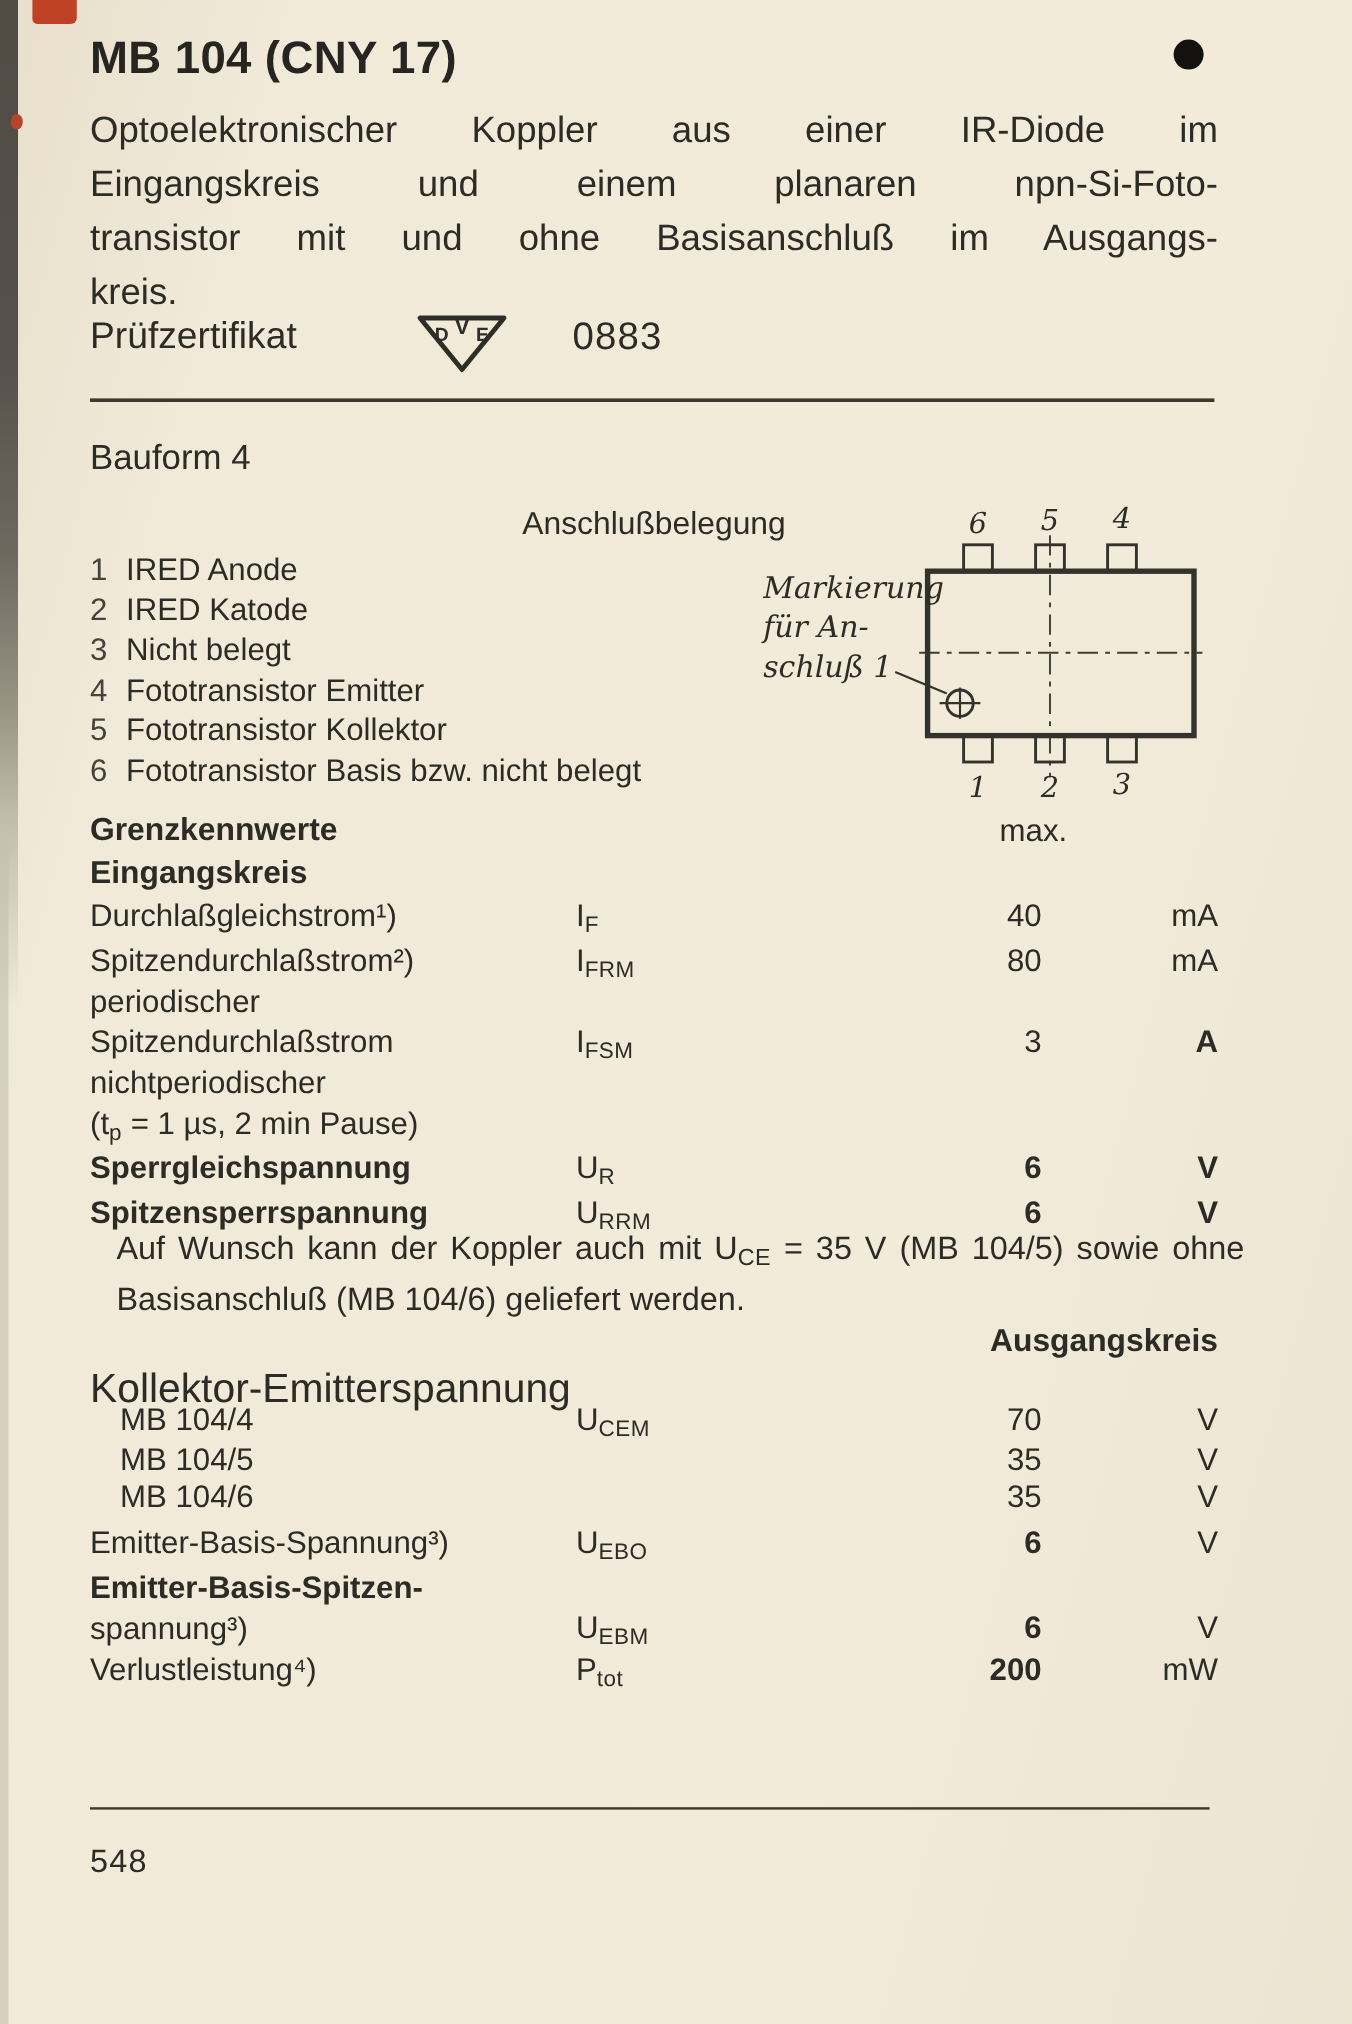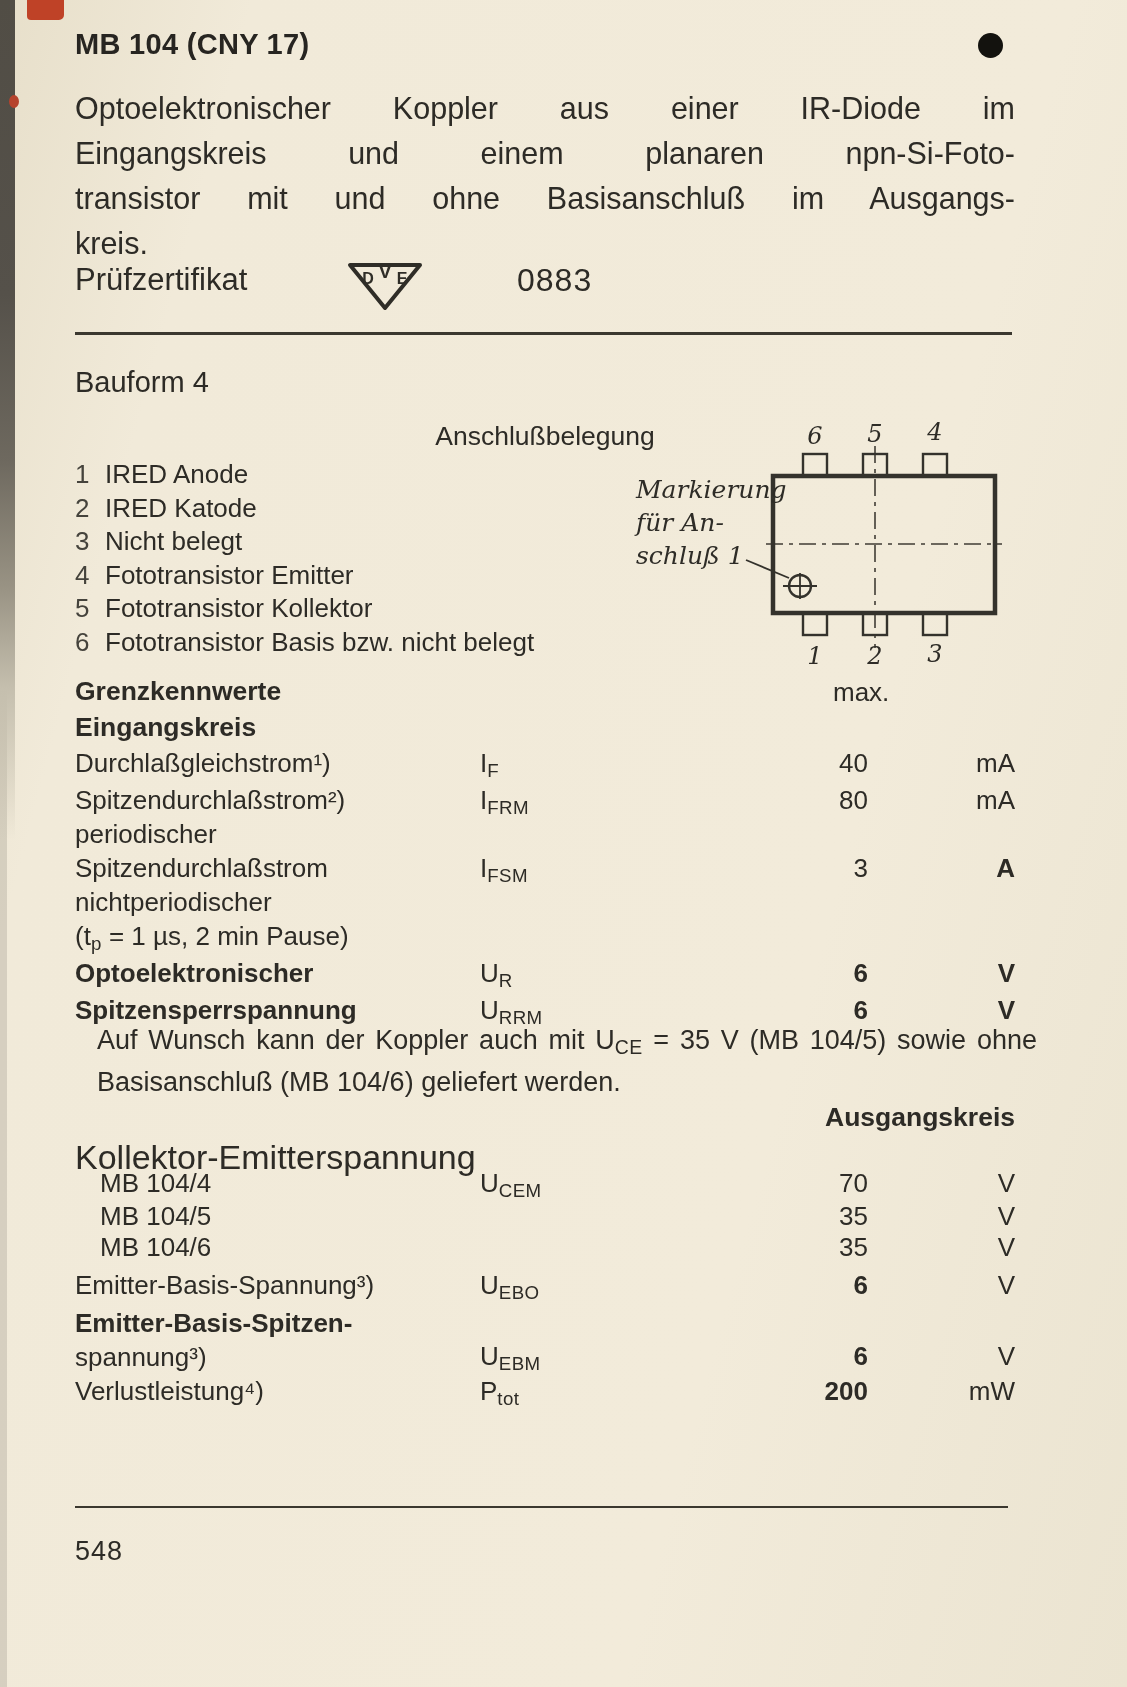--- a/index.html
+++ b/index.html
@@ -9,27 +9,27 @@
   .sec{position:absolute;left:75px;width:940px;}
 
   
   .edge-left{position:absolute;left:0;top:0;width:15px;height:840px;
     background:linear-gradient(180deg,#514d45 0%,#55514a 35%,#6e695f 55%,#999384 70%,#c5bfae 82%,rgba(197,191,174,0) 100%);}
   .edge-left2{position:absolute;left:0;top:0;width:7px;height:1687px;background:rgba(96,90,78,0.18);}
   .red-mark{position:absolute;left:27px;top:0;width:37px;height:20px;background:#bf4227;border-radius:0 0 5px 4px;}
   .red-speck{position:absolute;left:9px;top:95px;width:10px;height:13px;background:#b6432d;border-radius:50%;}
   .black-dot{position:absolute;left:978px;top:33px;width:25px;height:25px;border-radius:50%;background:#13120e;}
 
-  .title{top:28px;font-size:29px;font-weight:700;letter-spacing:.3px;color:#272521;}
+  .title{top:28px;font-size:38px;font-weight:700;letter-spacing:.3px;color:#272521;}
   .desc{top:86px;font-size:30.5px;line-height:45px;}
   .jline{text-align:justify;text-align-last:justify;}
   .cert{top:250px;height:72px;font-size:31px;}
   .cert-label{position:absolute;left:0;top:12px;}
   .vde-logo{position:absolute;left:266px;top:0;}
-  .cert-number{position:absolute;left:402px;top:12px;font-size:32px;letter-spacing:1px;margin-left:40px;}
+  .cert-number{position:absolute;left:402px;top:12px;font-size:32px;letter-spacing:1px;}
 
   .rule{position:absolute;left:75px;background:#3b382f;}
   .rule-top{top:332px;width:937px;height:3px;}
   .rule-bottom{top:1506px;width:933px;height:2px;}
 
   .h-bauform{top:366px;font-size:29px;}
   .h-anschluss{top:421px;font-size:26.5px;text-align:center;}
   .pinlist{top:458px;font-size:26px;}
   .pinrow{display:flex;line-height:33.5px;}
   .pinnum-col{width:30px;flex:none;color:#45433c;}
@@ -189,21 +189,21 @@
         <div>nichtperiodischer</div>
         <div><span>(t</span><span class="sub">p</span><span> = 1 µs, 2 min Pause)</span></div>
       </div>
       <div><span>I</span><span class="sub">FSM</span></div>
       <div class="c-val">3</div>
       <div class="c-unit bold">A</div>
     </div>
 
     <div class="trow">
       <div class="bold">
-        <div>Optoelektronischer</div>
+        <div>Sperrgleichspannung</div>
       </div>
       <div><span>U</span><span class="sub">R</span></div>
       <div class="c-val bold">6</div>
       <div class="c-unit bold">V</div>
     </div>
 
     <div class="trow">
       <div class="bold">
         <div>Spitzensperrspannung</div>
       </div>

